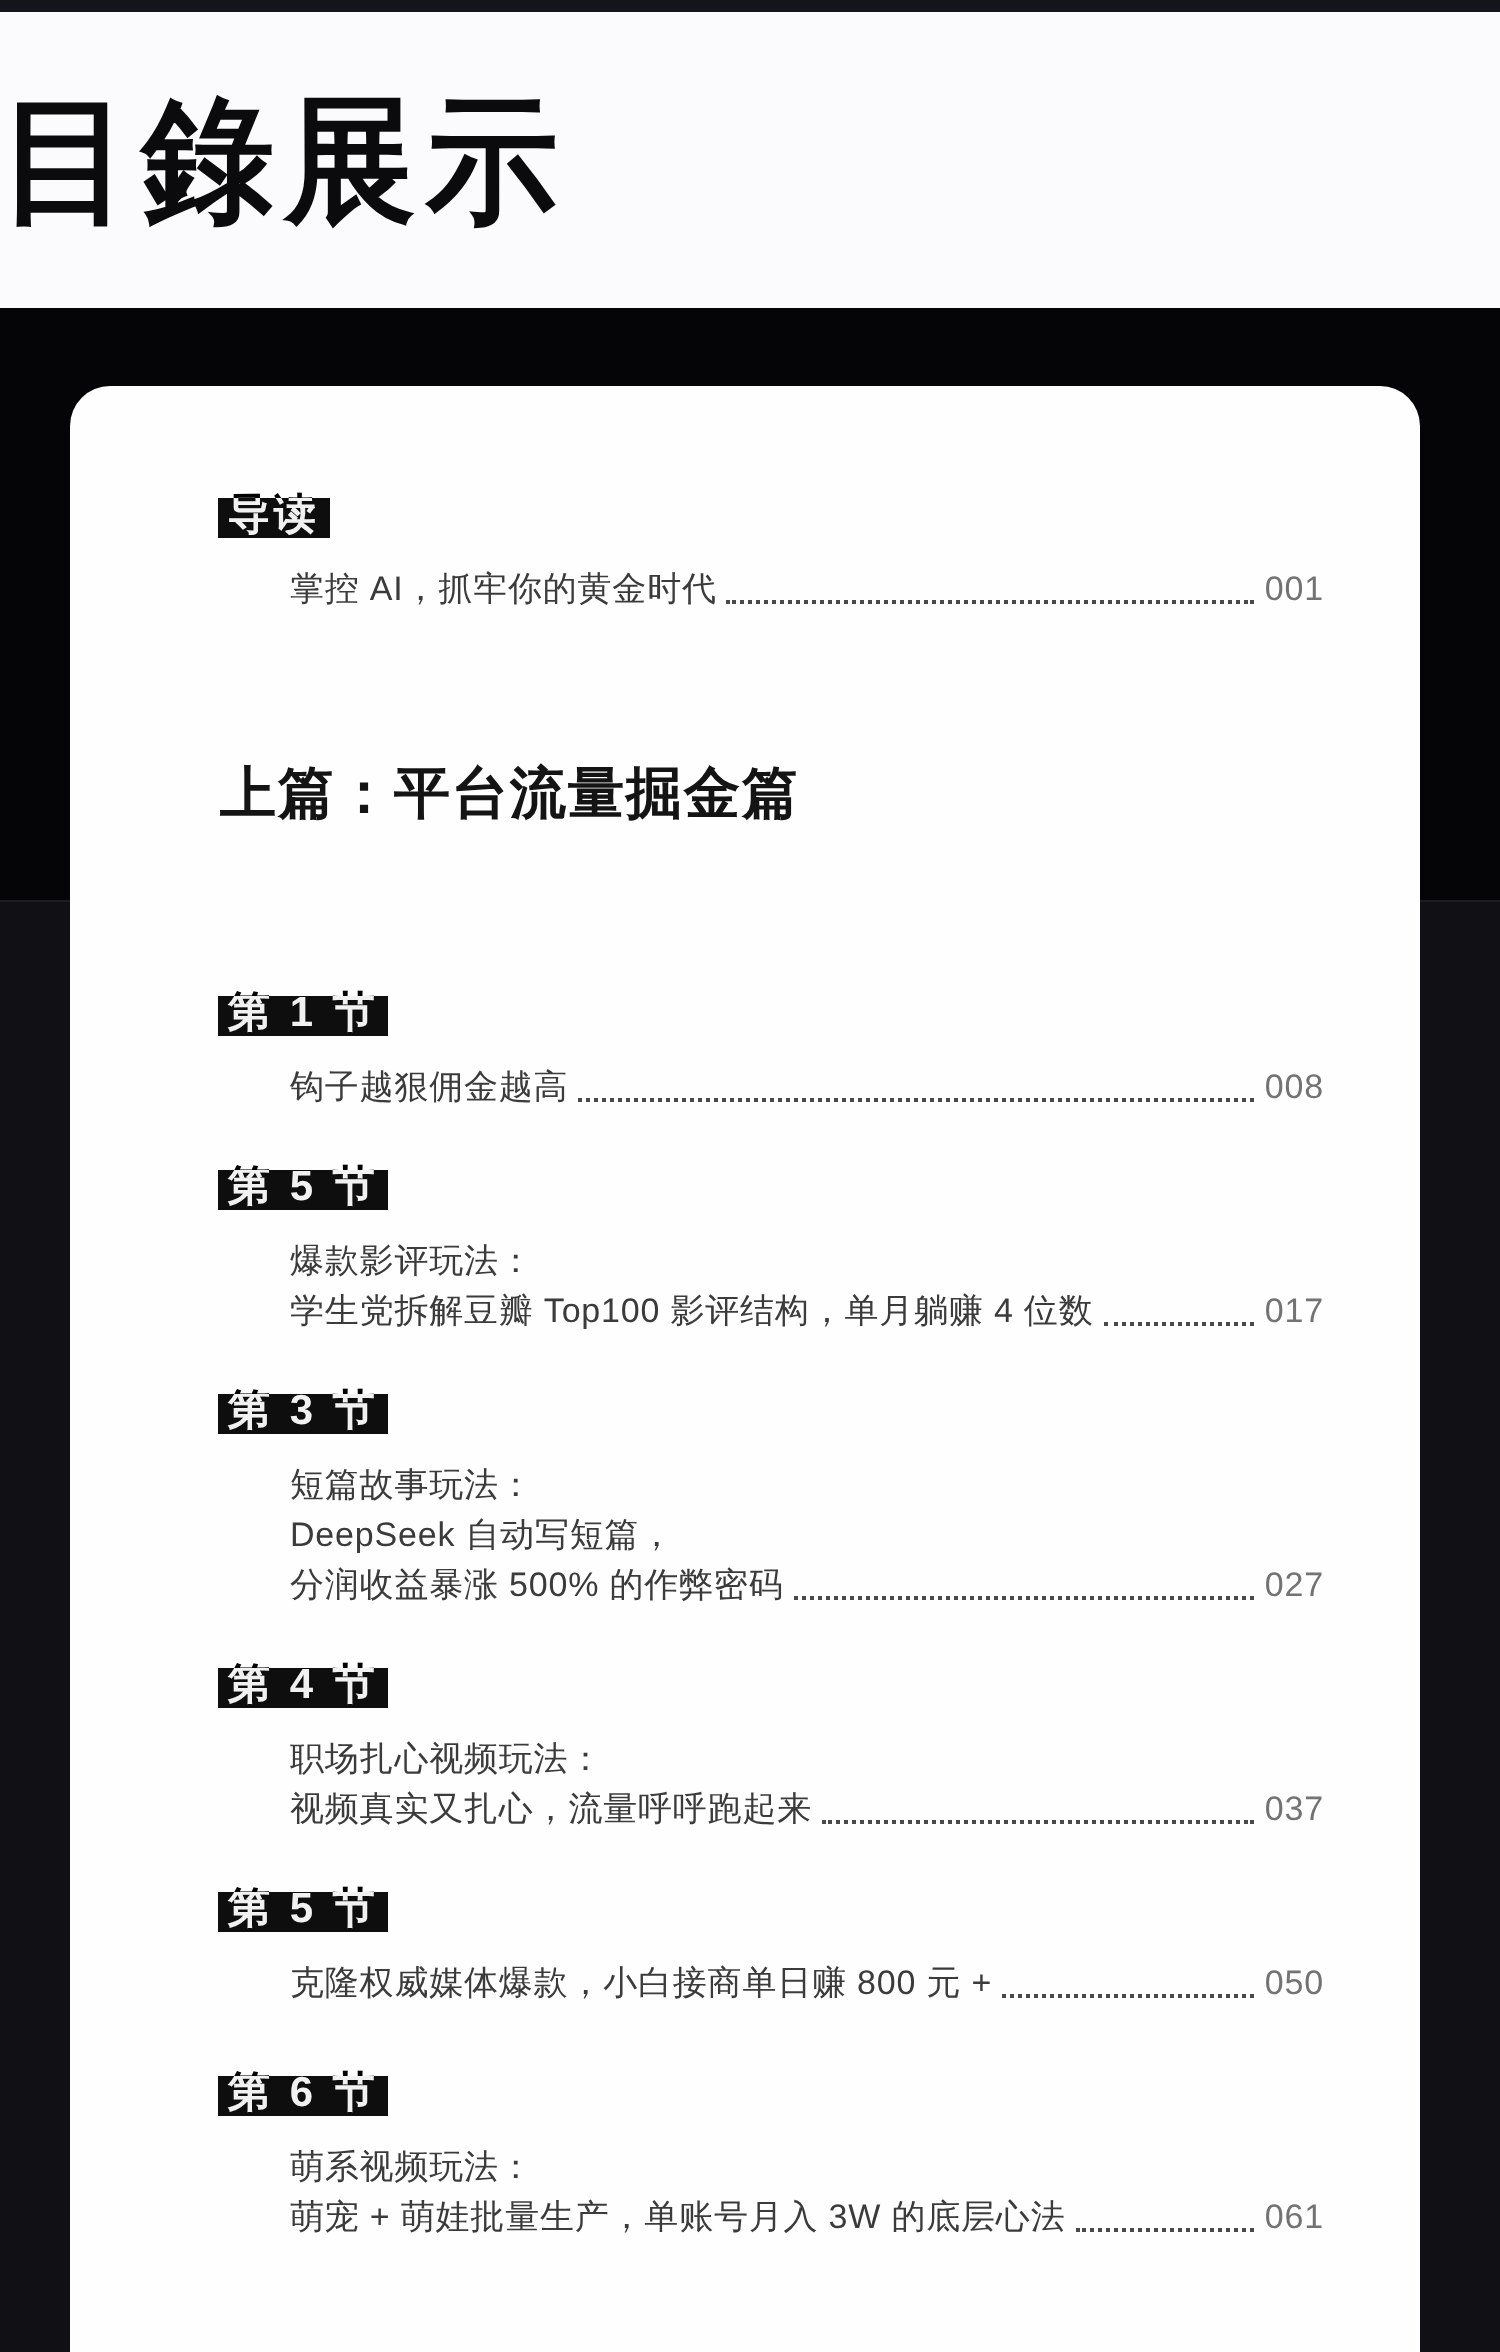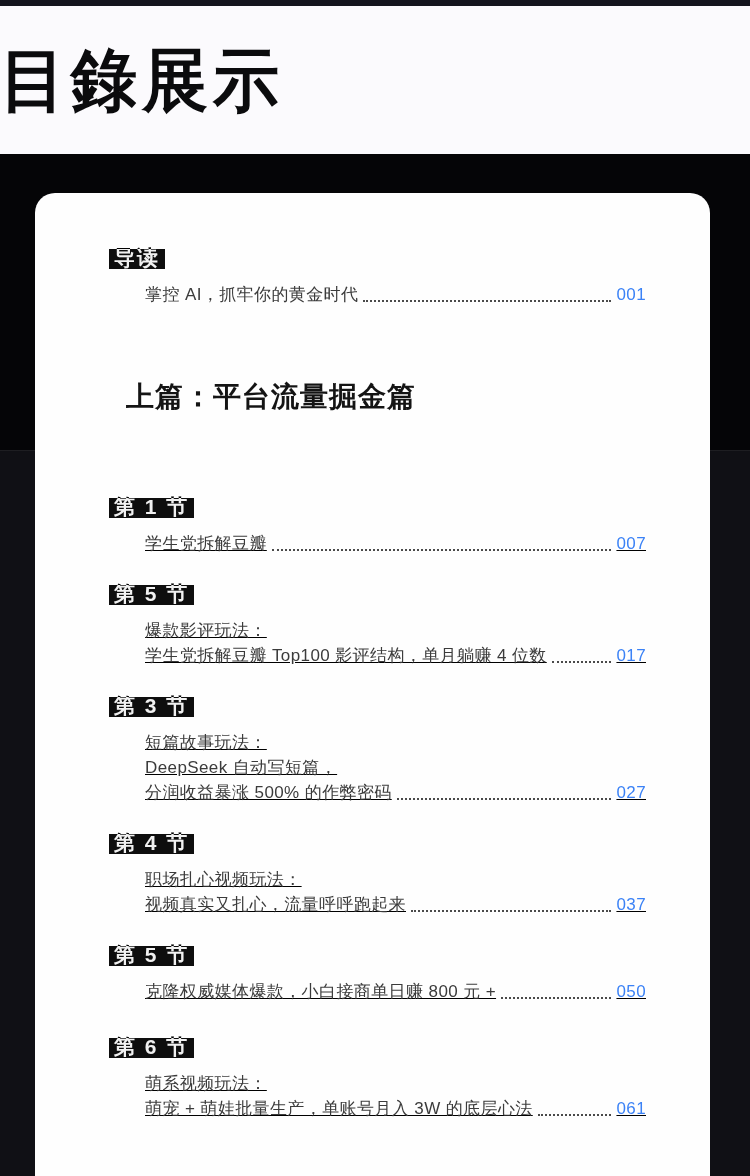--- a/index.html
+++ b/index.html
@@ -19,40 +19,40 @@
     font-size:66px;font-weight:900;color:#0b0b0d;letter-spacing:5px;line-height:1;
     transform:scaleY(1.04);
   }
   
   .bg-upper{position:absolute;top:154px;left:0;width:750px;height:296px;background:#050507;}
   .bg-lower{position:absolute;top:450px;left:0;width:750px;height:726px;background:#101015;border-top:1px solid rgba(255,255,255,0.06);box-sizing:border-box;}
   
   .toc-card{
     position:absolute;left:35px;top:193px;width:675px;height:983px;
     background:#fefefe;border-radius:20px 20px 0 0;
-    box-sizing:border-box;padding:53px 64px 0 75px;
+    box-sizing:border-box;padding:53px 48px 0 75px;
     overflow:hidden;
   }
   
   .toc-label{position:relative;display:inline-block;font-size:21px;line-height:24px;font-weight:800;padding:0 4px;}
   .label-box{position:absolute;left:-1px;right:-1px;top:3px;bottom:1px;background:#0e0e0e;}
   .label-text{position:relative;color:#ffffff;mix-blend-mode:difference;letter-spacing:2px;white-space:nowrap;}
   
   .entry-block{margin-left:35px;}
   .entry-line{font-size:17px;line-height:25px;color:#3b3b3b;letter-spacing:0.4px;justify-content:center;}
   .leader-line{display:flex;align-items:flex-end;}
   .leader-line .txt{white-space:nowrap;}
   .dots{flex:1;border-bottom:2px dotted #4a4a4a;margin:0 5px 5px 5px;min-width:18px;}
-  .pagenum{white-space:nowrap;color:#3b82f6;}
+  .pagenum{white-space:nowrap;color:#737373;}
   
   .part-title{
-    margin:75px 0 0 16px;font-size:28px;line-height:30px;font-weight:800;color:#141414;letter-spacing:1px;
+    margin:75px 0 0 0;font-size:28px;line-height:30px;font-weight:800;color:#141414;letter-spacing:1px;
   }
   .sections{margin-top:83px;}
-  .toc-section{margin-bottom:26px;text-decoration:underline;}
+  .toc-section{margin-bottom:26px;}
   .toc-section .entry-block{margin-top:12px;}
   .sec-6{margin-top:31px;}
   .intro .entry-block{margin-top:12px;}
 </style>
 </head>
 <body>
 
 <div class="stage">
 
   <div class="top-strip"></div>
@@ -84,23 +84,23 @@
 
     <div class="sections">
 
       <div class="toc-section">
         <span class="toc-label">
           <span class="label-box"></span>
           <span class="label-text">第 1 节</span>
         </span>
         <div class="entry-block">
           <div class="entry-line leader-line">
-            <span class="txt">学生党拆解豆瓣</span>
+            <span class="txt">钩子越狠佣金越高</span>
             <span class="dots"></span>
-            <span class="pagenum">007</span>
+            <span class="pagenum">008</span>
           </div>
         </div>
       </div>
 
       <div class="toc-section">
         <span class="toc-label">
           <span class="label-box"></span>
           <span class="label-text">第 5 节</span>
         </span>
         <div class="entry-block">

